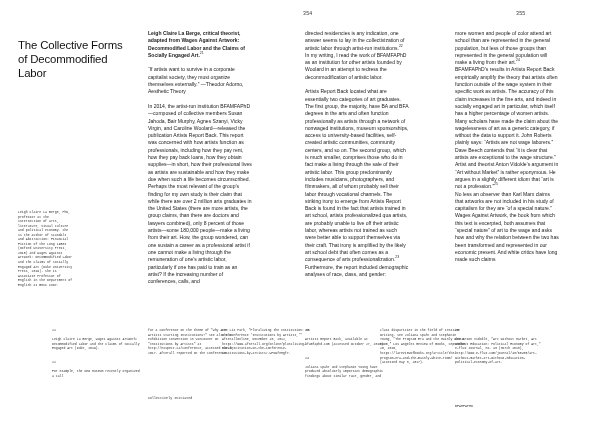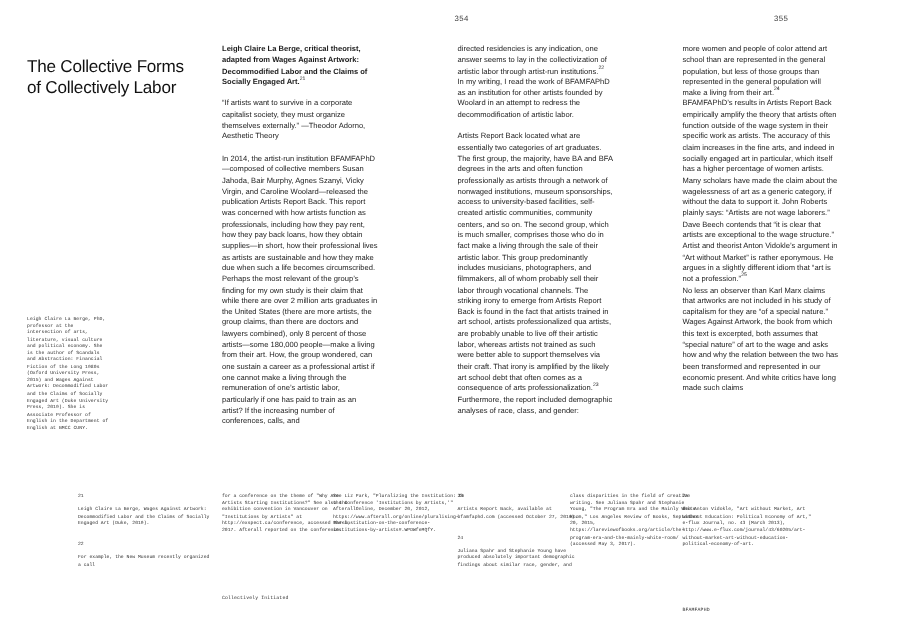--- a/index.html
+++ b/index.html
@@ -75,21 +75,21 @@
   #stamp-bfa{left:455px;top:404px;}
 </style>
 </head>
 <body>
 
 <div class="spread">
 
   <div class="folio folio-left">354</div>
   <div class="folio folio-right">355</div>
 
-  <h1 class="chapter-title">The Collective Forms of Collectively Labor</h1>
+  <h1 class="chapter-title">The Collective Forms of Decommodified Labor</h1>
 
   <div class="bio">Leigh Claire La Berge, PhD, professor at the intersection of arts, literature, visual culture and political economy. She is the author of Scandals and Abstraction: Financial Fiction of the Long 1980s (Oxford University Press, 2015) and Wages Against Artwork: Decommodified Labor and the Claims of Socially Engaged Art (Duke University Press, 2019). She is Associate Professor of English in the Department of English at BMCC CUNY.</div>
 
   <div class="col" id="col1">
     <p class="tight"><span class="lead">Leigh Claire La Berge, critical theorist, adapted from Wages Against Artwork: Decommodified Labor and the Claims of Socially Engaged Art.</span><span class="sup">21</span></p>
     <p class="epig">“If artists want to survive in a corporate capitalist society, they must organize themselves externally.” —Theodor Adorno, Aesthetic Theory</p>
     <p>In 2014, the artist-run institution BFAMFAPhD —composed of collective members Susan Jahoda, Bair Murphy, Agnes Szanyi, Vicky Virgin, and Caroline Woolard—released the publication Artists Report Back. This report was concerned with how artists function as professionals, including how they pay rent, how they pay back loans, how they obtain supplies—in short, how their professional lives as artists are sustainable and how they make due when such a life becomes circumscribed. Perhaps the most relevant of the group’s finding for my own study is their claim that while there are over 2 million arts graduates in the United States (there are more artists, the group claims, than there are doctors and lawyers combined), only 8 percent of those artists—some 180,000 people—make a living from their art. How, the group wondered, can one sustain a career as a professional artist if one cannot make a living through the remuneration of one’s artistic labor, particularly if one has paid to train as an artist? If the increasing number of conferences, calls, and</p>
   </div>
 
   <div class="col" id="col2">

